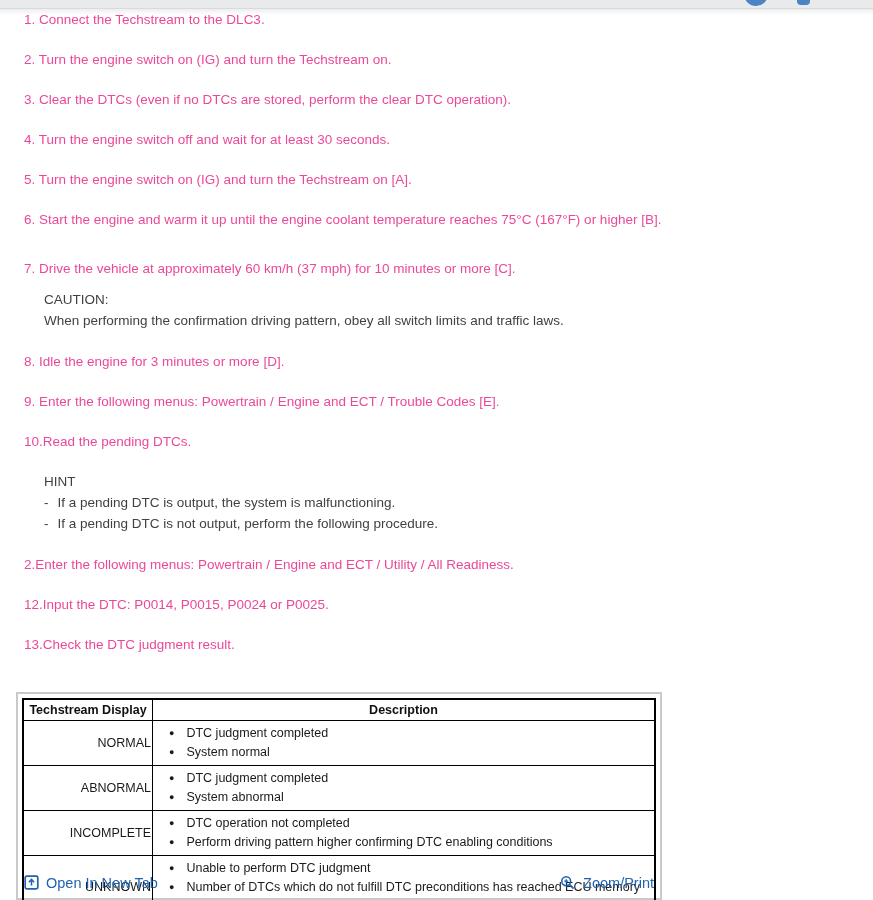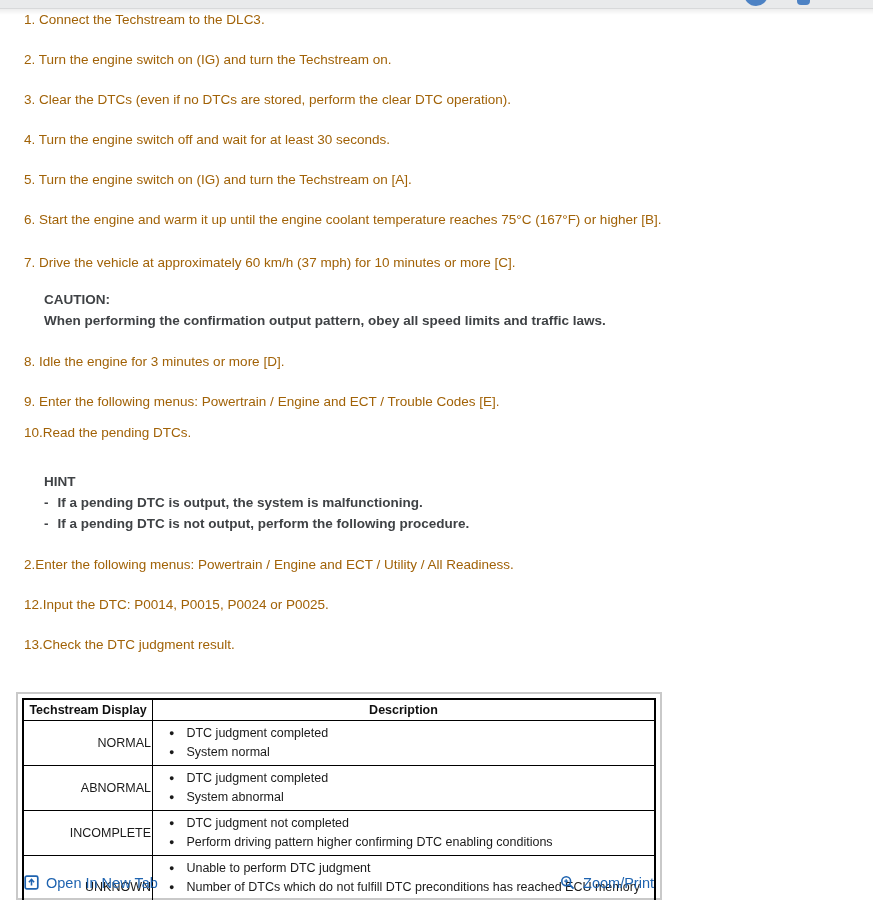--- a/index.html
+++ b/index.html
@@ -23,25 +23,25 @@
     border-radius:50%; background:#4d82c4;
   }
   .frag-small {
     position:absolute; top:-6px; left:797px; width:13px; height:11px;
     border-radius:0 0 4px 4px; background:#4d82c4;
   }
 
   
   .step {
     position:absolute; left:24px; font-size:13.5px; line-height:15px;
-    color:#a16207; white-space:nowrap;
+    color:#ec4899; white-space:nowrap;
   }
   .emph {
     position:absolute; left:44px; font-size:13.5px; line-height:15px;
-    font-weight:bold; color:#3f4245; white-space:nowrap;
+    font-weight:normal; color:#3f4245; white-space:nowrap;
   }
   .hint-item .dash { margin-right:9px; }
 
   
   .panel {
     position:absolute; left:16px; top:692px; width:646px; height:208px;
     box-sizing:border-box; border:2px solid #c9c9c9; background:#ffffff;
   }
   .ts-table {
     position:absolute; left:4px; top:4px; width:634px;
@@ -80,28 +80,28 @@
   <div class="frag-circle"></div>
   <div class="frag-small"></div>
 </div>
 
 <div class="step" style="top:12px">1. Connect the Techstream to the DLC3.</div>
 <div class="step" style="top:52px">2. Turn the engine switch on (IG) and turn the Techstream on.</div>
 <div class="step" style="top:92px">3. Clear the DTCs (even if no DTCs are stored, perform the clear DTC operation).</div>
 <div class="step" style="top:132px">4. Turn the engine switch off and wait for at least 30 seconds.</div>
 <div class="step" style="top:172px">5. Turn the engine switch on (IG) and turn the Techstream on [A].</div>
 <div class="step" style="top:212px">6. Start the engine and warm it up until the engine coolant temperature reaches 75°C (167°F) or higher [B].</div>
-<div class="step" style="top:255px">7. Drive the vehicle at approximately 60 km/h (37 mph) for 10 minutes or more [C].</div>
+<div class="step" style="top:261px">7. Drive the vehicle at approximately 60 km/h (37 mph) for 10 minutes or more [C].</div>
 
 <div class="emph" style="top:292px">CAUTION:</div>
-<div class="emph" style="top:313px">When performing the confirmation output pattern, obey all speed limits and traffic laws.</div>
+<div class="emph" style="top:313px">When performing the confirmation driving pattern, obey all switch limits and traffic laws.</div>
 
 <div class="step" style="top:354px">8. Idle the engine for 3 minutes or more [D].</div>
 <div class="step" style="top:394px">9. Enter the following menus: Powertrain / Engine and ECT / Trouble Codes [E].</div>
-<div class="step" style="top:425px">10.Read the pending DTCs.</div>
+<div class="step" style="top:434px">10.Read the pending DTCs.</div>
 
 <div class="emph" style="top:474px">HINT</div>
 <div class="emph hint-item" style="top:495px">
   <span class="dash">-</span><span>If a pending DTC is output, the system is malfunctioning.</span>
 </div>
 <div class="emph hint-item" style="top:516px">
   <span class="dash">-</span><span>If a pending DTC is not output, perform the following procedure.</span>
 </div>
 
 <div class="step" style="top:557px">2.Enter the following menus: Powertrain / Engine and ECT / Utility / All Readiness.</div>
@@ -139,21 +139,21 @@
               <span class="bullet">●</span>
               <span>System abnormal</span>
             </div>
       </td>
     </tr>
     <tr class="data-row">
       <td class="cell-display">INCOMPLETE</td>
       <td class="cell-desc">
         <div class="desc-line">
               <span class="bullet">●</span>
-              <span>DTC judgment not completed</span>
+              <span>DTC operation not completed</span>
             </div>
         <div class="desc-line">
               <span class="bullet">●</span>
               <span>Perform driving pattern higher confirming DTC enabling conditions</span>
             </div>
       </td>
     </tr>
     <tr class="data-row">
       <td class="cell-display">UNKNOWN</td>
       <td class="cell-desc">

